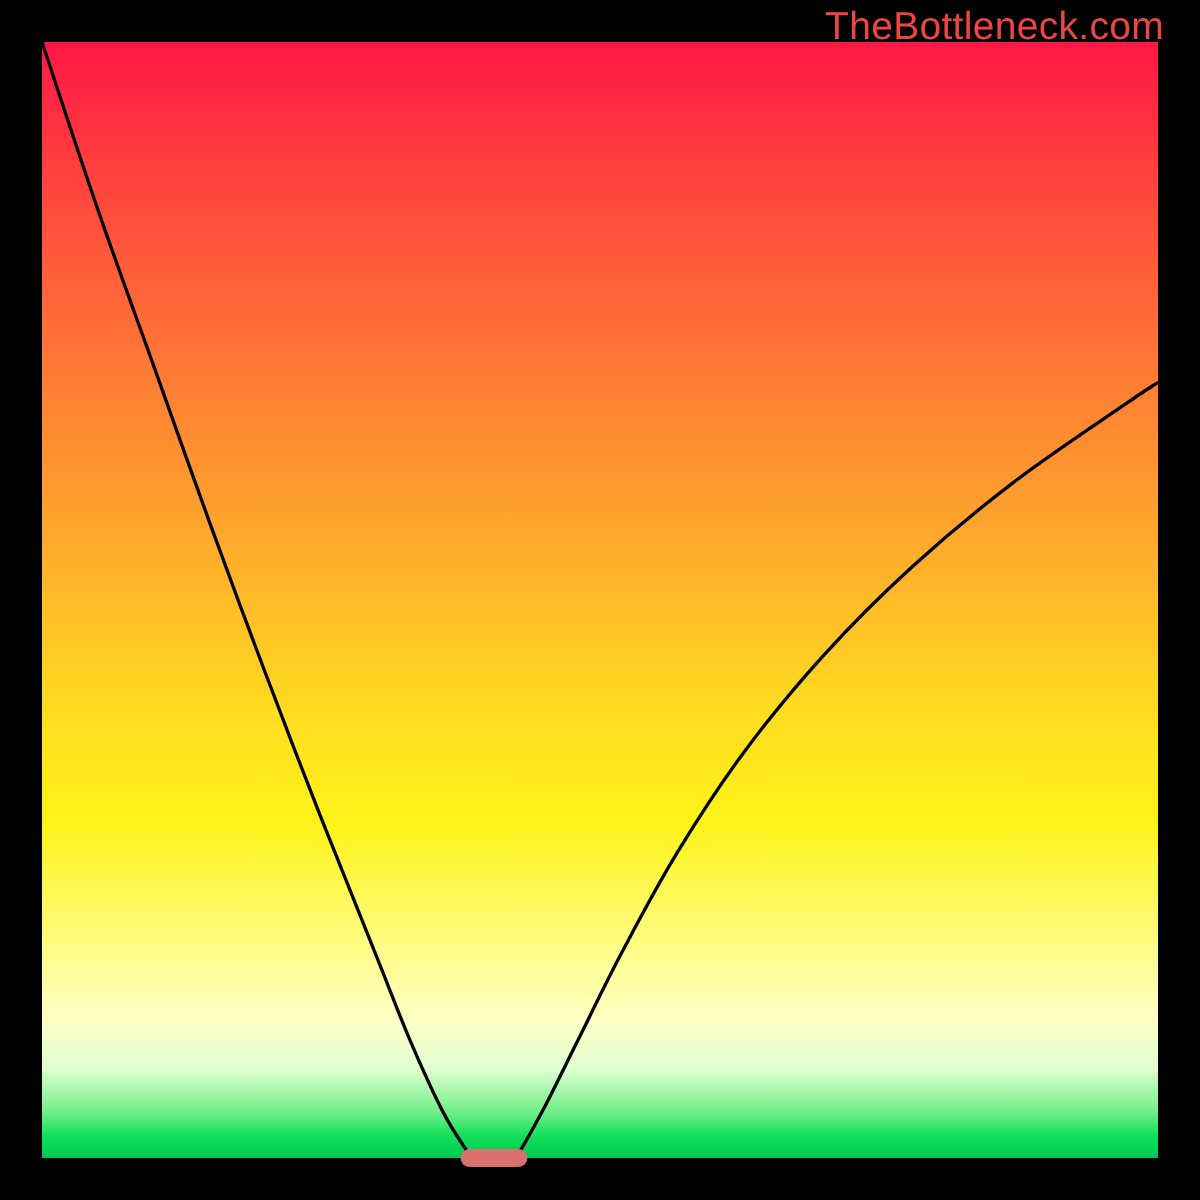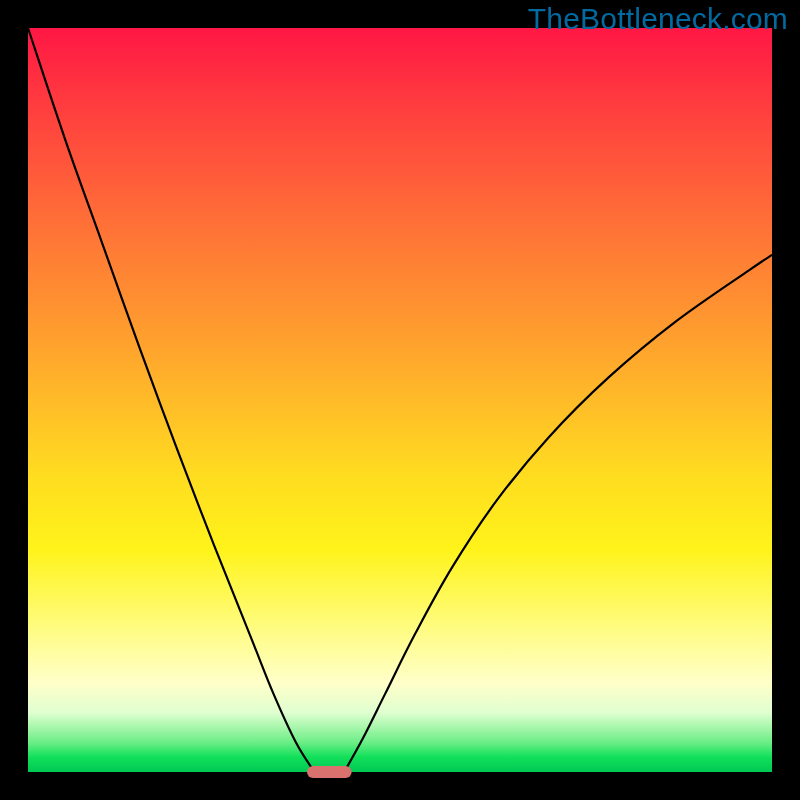--- a/index.html
+++ b/index.html
@@ -29,25 +29,25 @@
       #ffffc9 88%,
       #e0ffd0 92%,
       #6dee87 96%,
       #11e05a 98%,
       #00c853 100%
     );
   }
   .watermark {
     position: absolute;
     top: 2px;
-    right: 12px;
+    right: 24px;
     font-family: Arial, Helvetica, sans-serif;
-    font-size: 30px;
+    font-size: 26px;
     font-weight: 500;
-    color: #0369a1;
+    color: #ef4444;
     letter-spacing: 0.2px;
   }
   .curve-svg {
     position: absolute;
     left: 0;
     top: 0;
     width: 100%;
     height: 100%;
     overflow: visible;
   }

